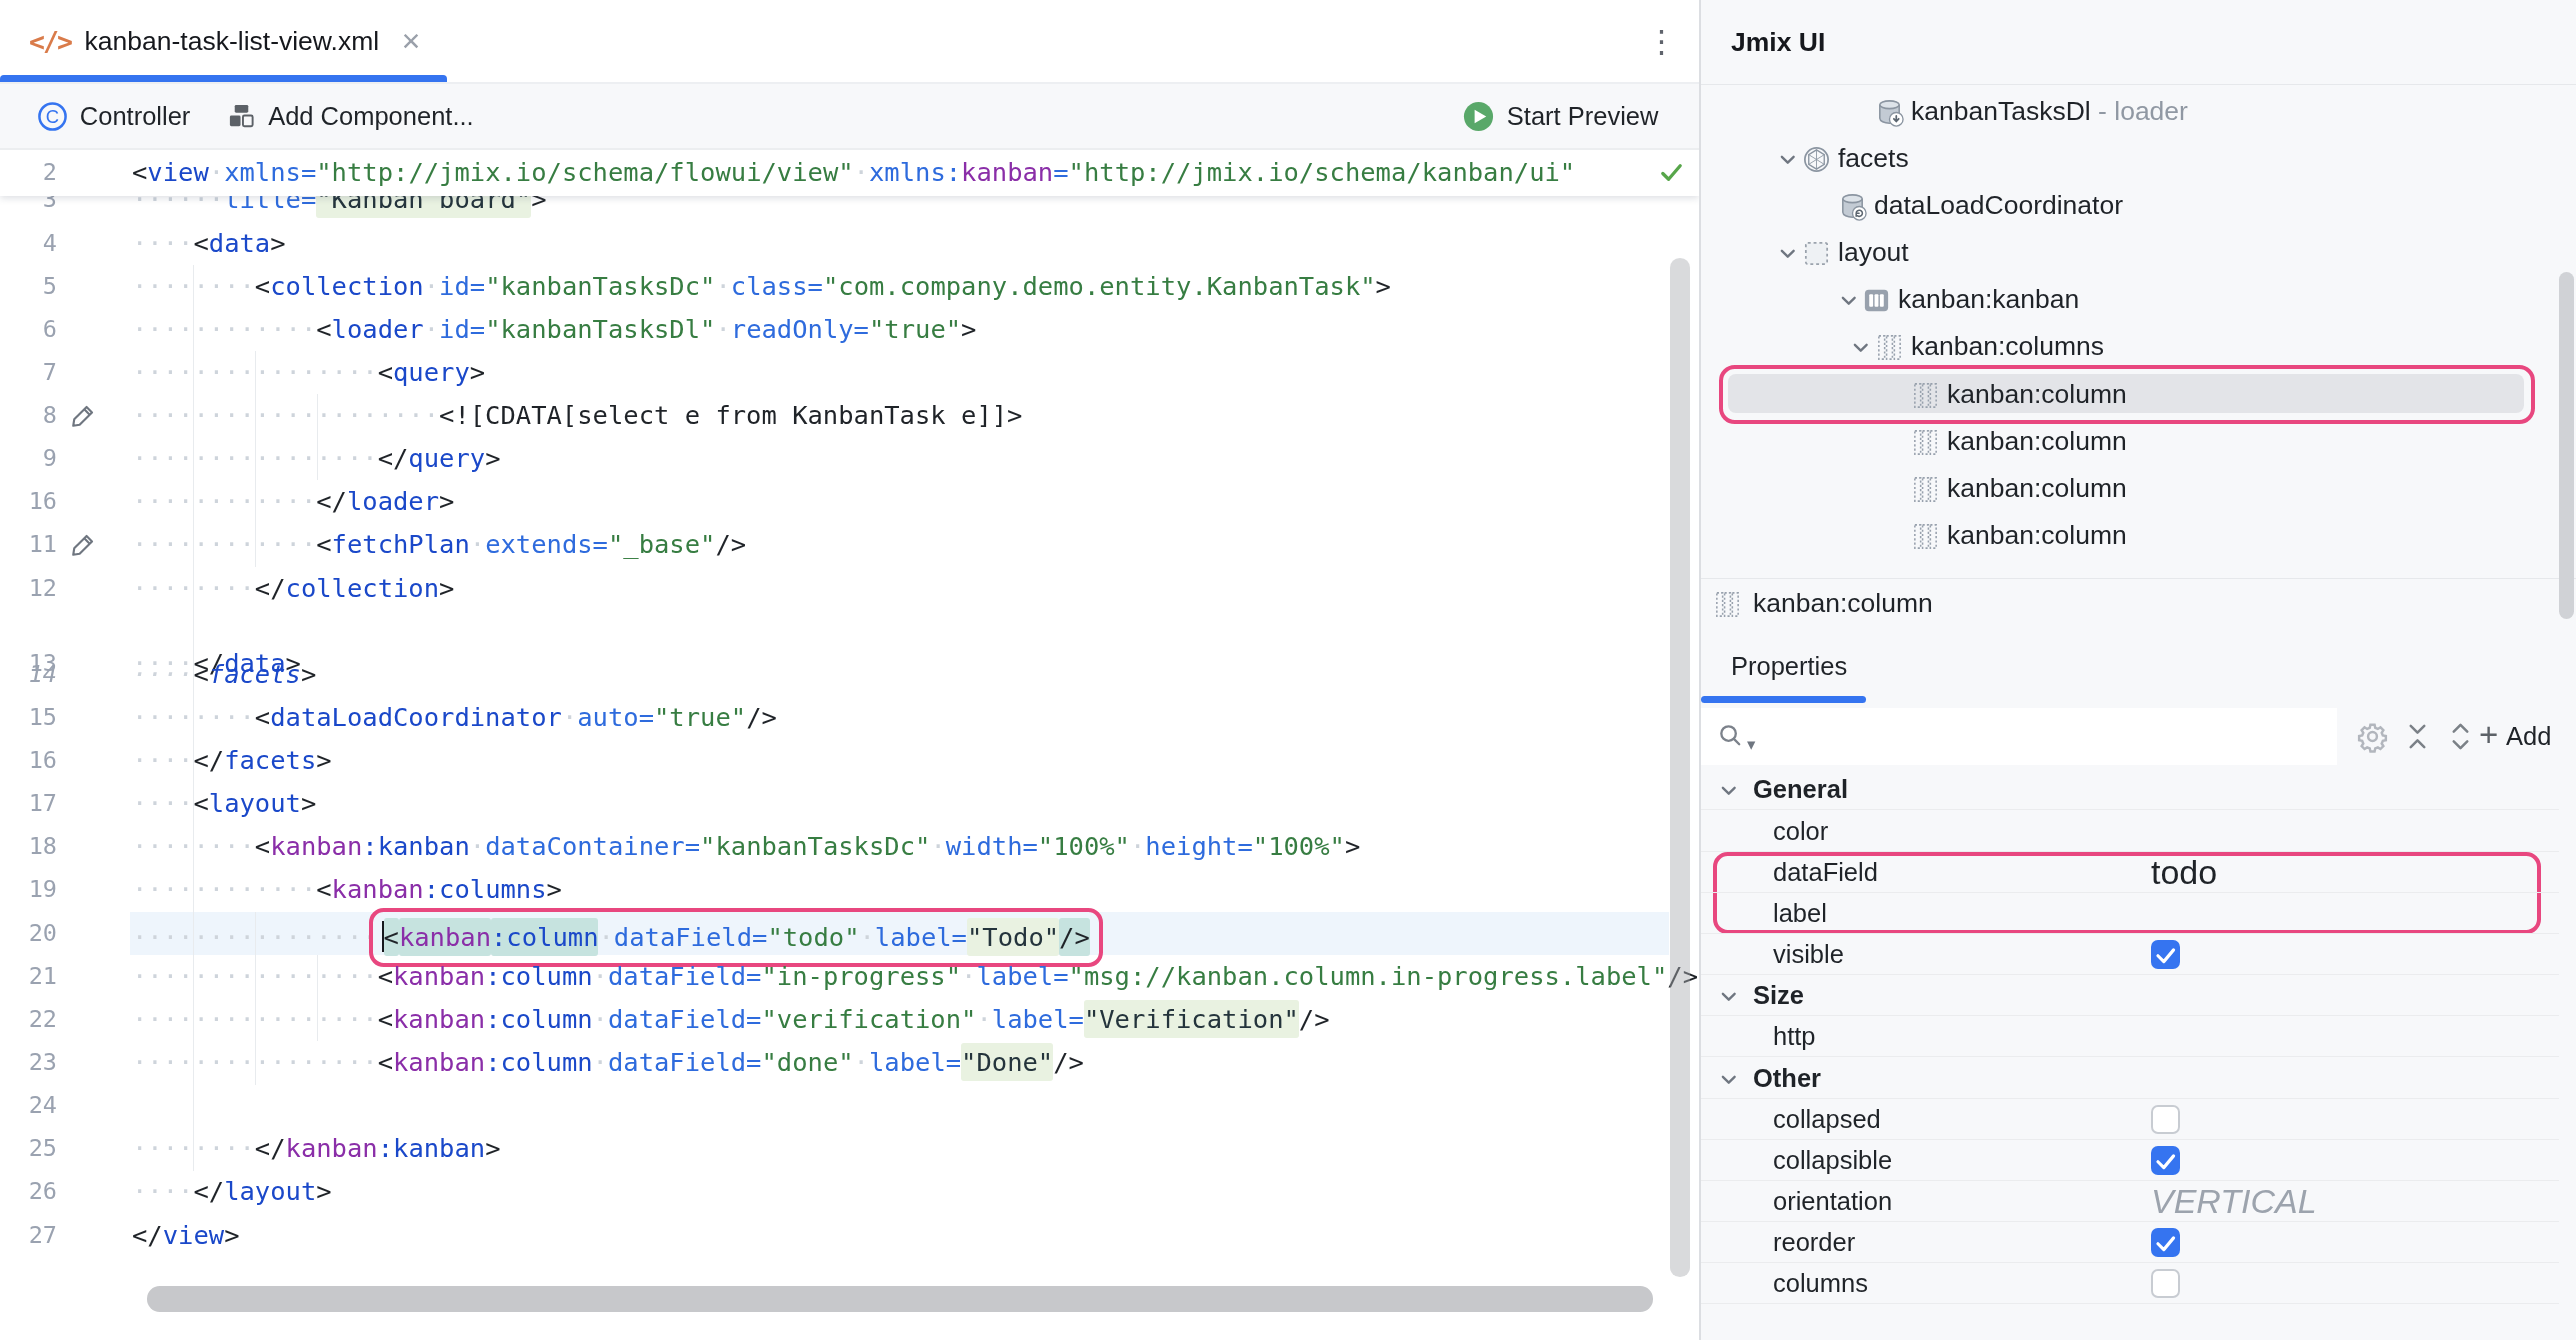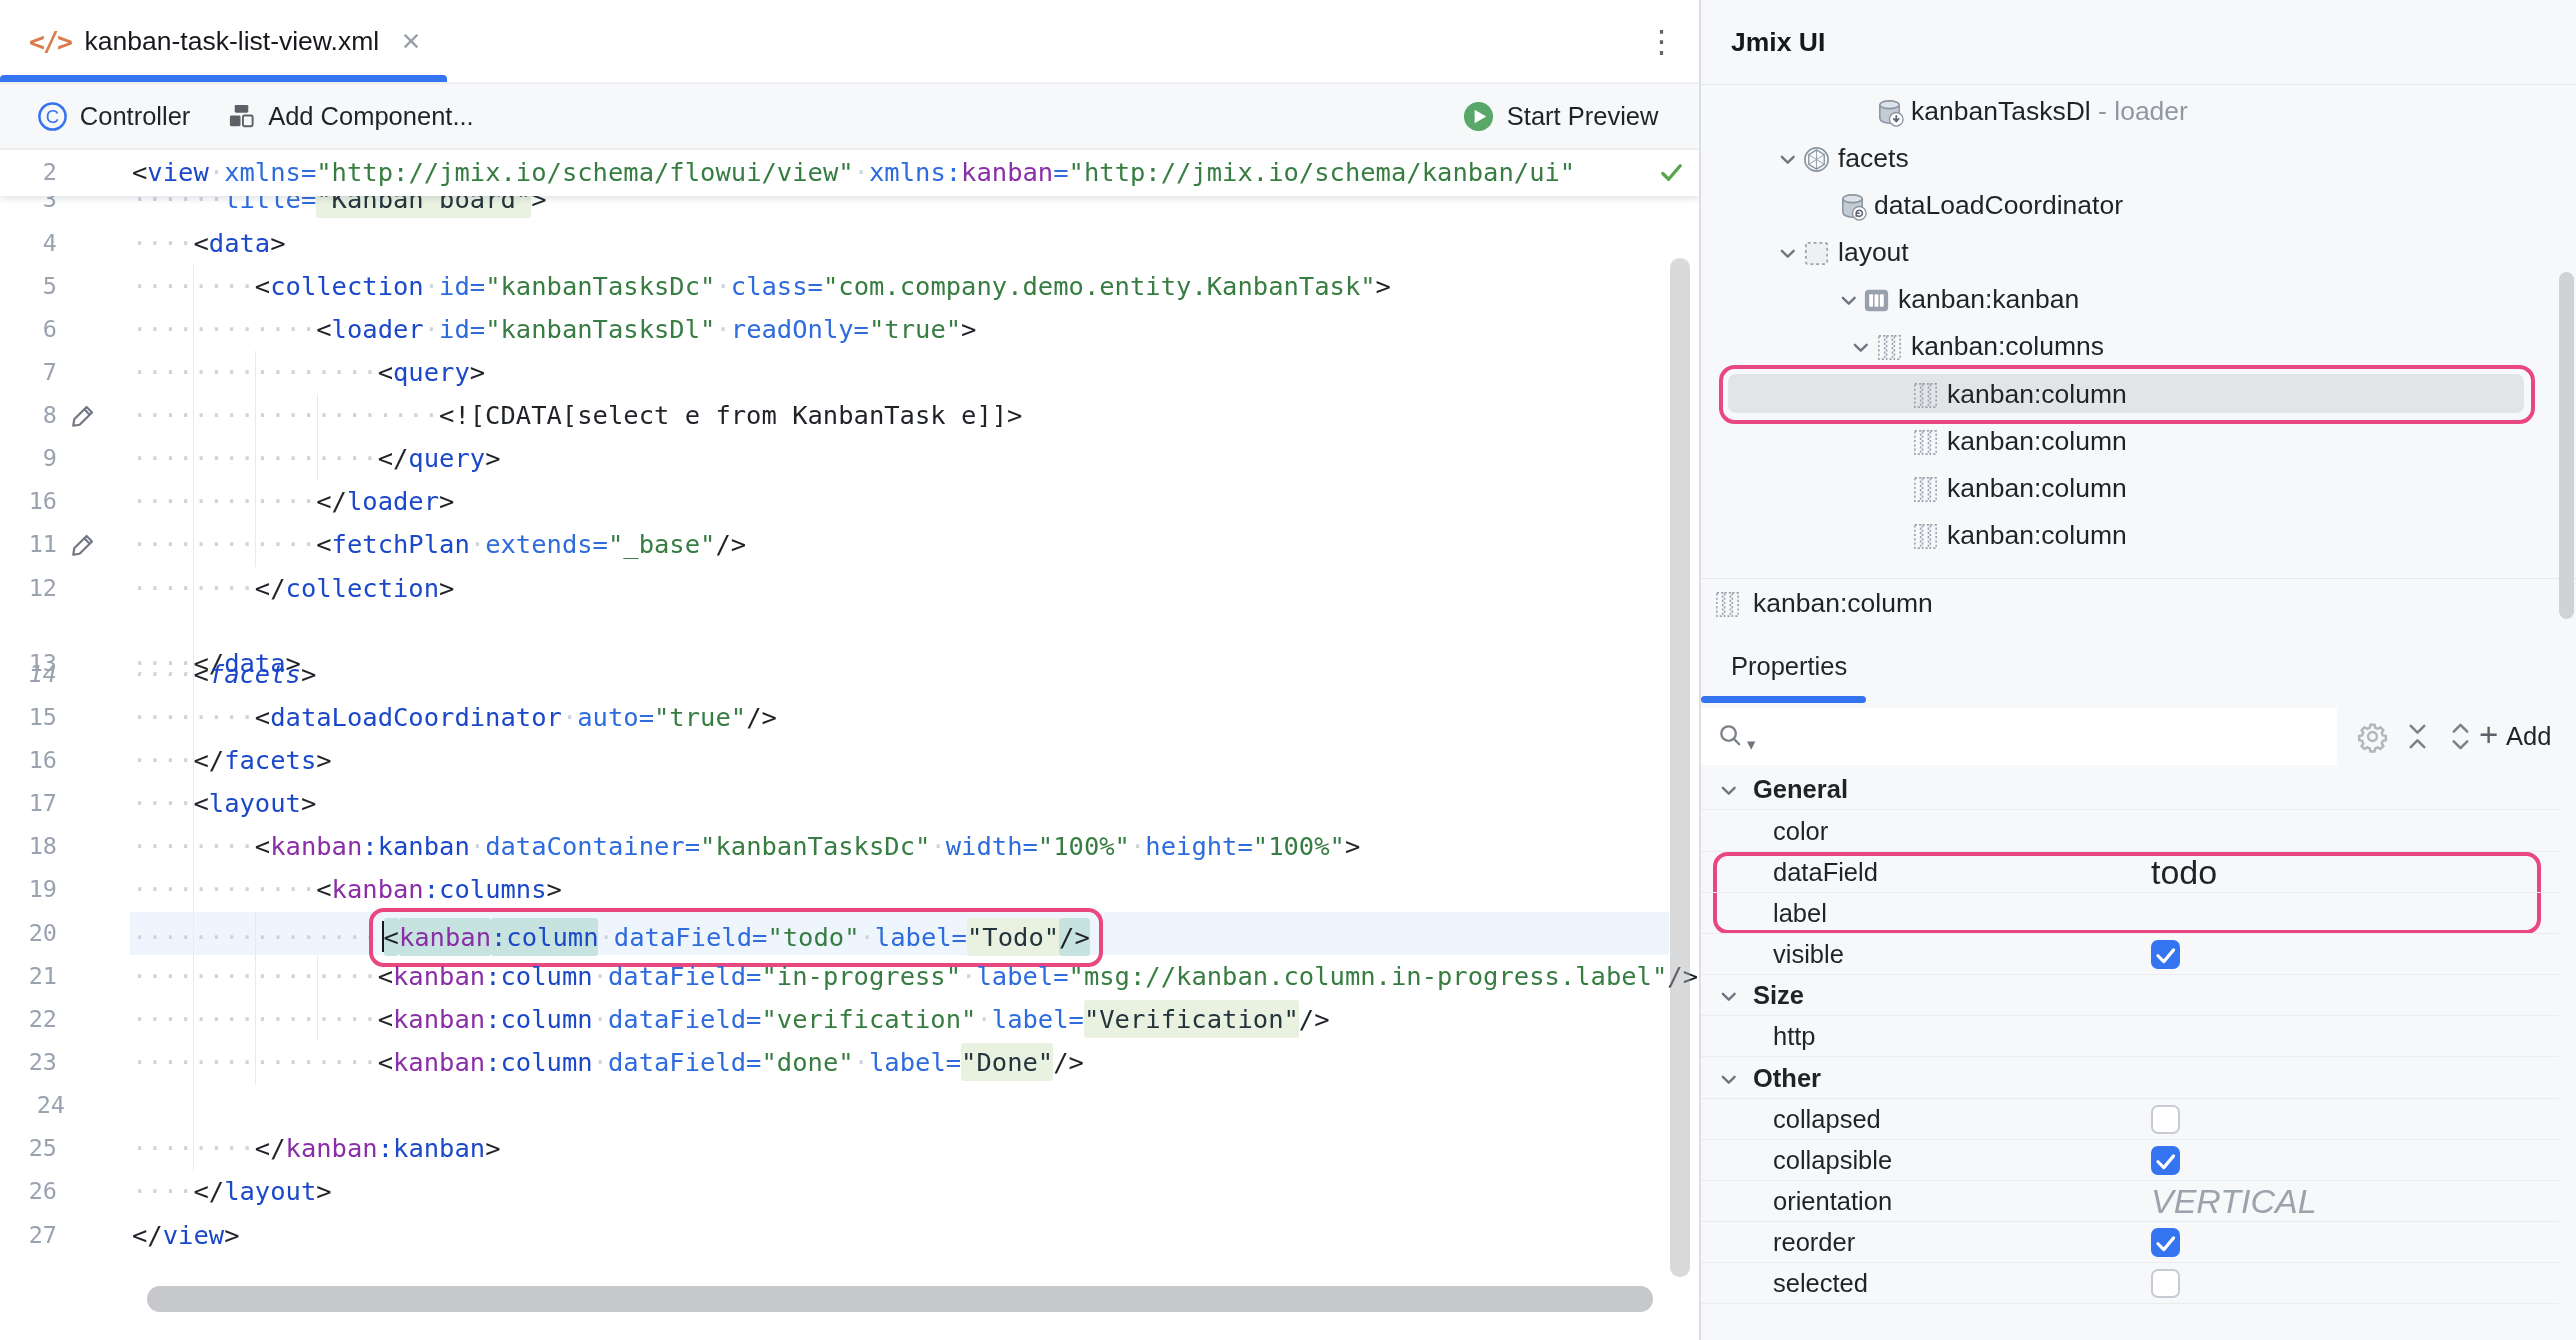--- a/index.html
+++ b/index.html
@@ -153,21 +153,21 @@
           <div class="code-row" style="top: 503px; font-style: italic;"><span class="lnum">14</span><span class="code-text"><span class="c-ws">····</span><span class="c-pl">&lt;</span><span class="c-tag">facets</span><span class="c-pl">&gt;</span></span></div>
           <div class="code-row" style="top: 546px;"><span class="lnum">15</span><span class="code-text"><span class="c-ws">········</span><span class="c-pl">&lt;</span><span class="c-tag">dataLoadCoordinator</span><span class="c-ws">·</span><span class="c-attr">auto=</span><span class="c-val">"true"</span><span class="c-pl">/&gt;</span></span></div>
           <div class="code-row" style="top: 589px;"><span class="lnum">16</span><span class="code-text"><span class="c-ws">····</span><span class="c-pl">&lt;/</span><span class="c-tag">facets</span><span class="c-pl">&gt;</span></span></div>
           <div class="code-row" style="top: 632px;"><span class="lnum">17</span><span class="code-text"><span class="c-ws">····</span><span class="c-pl">&lt;</span><span class="c-tag">layout</span><span class="c-pl">&gt;</span></span></div>
           <div class="code-row" style="top: 675px;"><span class="lnum">18</span><span class="code-text"><span class="c-ws">········</span><span class="c-pl">&lt;</span><span class="c-ns">kanban</span><span class="c-tag">:kanban</span><span class="c-ws">·</span><span class="c-attr">dataContainer=</span><span class="c-val">"kanbanTasksDc"</span><span class="c-ws">·</span><span class="c-attr">width=</span><span class="c-val">"100%"</span><span class="c-ws">·</span><span class="c-attr">height=</span><span class="c-val">"100%"</span><span class="c-pl">&gt;</span></span></div>
           <div class="code-row" style="top: 718px;"><span class="lnum">19</span><span class="code-text"><span class="c-ws">············</span><span class="c-pl">&lt;</span><span class="c-ns">kanban</span><span class="c-tag">:columns</span><span class="c-pl">&gt;</span></span></div>
           <div class="code-row" style="top: 762px;"><span class="lnum">20</span><span class="code-text"><span class="c-ws">················</span><span class="tag-box"><span class="caret"></span><span class="c-pl c-teal">&lt;</span><span class="c-ns c-teal">kanban</span><span class="c-tag c-teal">:column</span><span class="c-ws">·</span><span class="c-attr">dataField=</span><span class="c-val">"todo"</span><span class="c-ws">·</span><span class="c-attr">label=</span><span class="c-valhl">"Todo"</span><span class="c-pl c-teal">/&gt;</span></span></span></div>
           <div class="code-row" style="top: 805px;"><span class="lnum">21</span><span class="code-text"><span class="c-ws">················</span><span class="c-pl">&lt;</span><span class="c-ns">kanban</span><span class="c-tag">:column</span><span class="c-ws">·</span><span class="c-attr">dataField=</span><span class="c-val">"in-progress"</span><span class="c-ws">·</span><span class="c-attr">label=</span><span class="c-val">"msg://kanban.column.in-progress.label"</span><span class="c-pl">/&gt;</span></span></div>
           <div class="code-row" style="top: 848px;"><span class="lnum">22</span><span class="code-text"><span class="c-ws">················</span><span class="c-pl">&lt;</span><span class="c-ns">kanban</span><span class="c-tag">:column</span><span class="c-ws">·</span><span class="c-attr">dataField=</span><span class="c-val">"verification"</span><span class="c-ws">·</span><span class="c-attr">label=</span><span class="c-valhl">"Verification"</span><span class="c-pl">/&gt;</span></span></div>
           <div class="code-row" style="top: 891px;"><span class="lnum">23</span><span class="code-text"><span class="c-ws">················</span><span class="c-pl">&lt;</span><span class="c-ns">kanban</span><span class="c-tag">:column</span><span class="c-ws">·</span><span class="c-attr">dataField=</span><span class="c-val">"done"</span><span class="c-ws">·</span><span class="c-attr">label=</span><span class="c-valhl">"Done"</span><span class="c-pl">/&gt;</span></span></div>
-          <div class="code-row" style="top: 934px; margin-left: 8px;"><span class="lnum">24</span></div>
+          <div class="code-row" style="top: 934px;"><span class="lnum">24</span></div>
           <div class="code-row" style="top: 977px;"><span class="lnum">25</span><span class="code-text"><span class="c-ws">········</span><span class="c-pl">&lt;/</span><span class="c-ns">kanban</span><span class="c-tag">:kanban</span><span class="c-pl">&gt;</span></span></div>
           <div class="code-row" style="top: 1020px;"><span class="lnum">26</span><span class="code-text"><span class="c-ws">····</span><span class="c-pl">&lt;/</span><span class="c-tag">layout</span><span class="c-pl">&gt;</span></span></div>
           <div class="code-row" style="top: 1064px;"><span class="lnum">27</span><span class="code-text"><span class="c-pl">&lt;/</span><span class="c-tag">view</span><span class="c-pl">&gt;</span></span></div>
         </div>
       <div id="sticky-line">
         <div id="sticky-check">
           <svg width="29" height="29" viewBox="0 0 30 30">
               <polyline points="6,16 12,22 24,8" fill="none" stroke="#57a64a" stroke-width="3.4" stroke-linecap="round" stroke-linejoin="round"></polyline>
             </svg>
         </div>
@@ -386,21 +386,21 @@
         </div>
         <div class="prop-row" style="top: 1222px;">
           <span class="prop-label">reorder</span>
           <span class="checkbox on">
             <svg width="23.5" height="23.5" viewBox="0 0 24 24">
               <polyline points="4,12 10,18 20,6" fill="none" stroke="#ffffff" stroke-width="3.2" stroke-linecap="round" stroke-linejoin="round"></polyline>
             </svg>
           </span>
         </div>
         <div class="prop-row" style="top: 1263px;">
-          <span class="prop-label">selected</span>
+          <span class="prop-label">columns</span>
           <span class="checkbox off"></span>
         </div>
       </div>
 
     <div class="v-scroll-panel"></div>
   </div>
 </div>
 
 
 </body></html>

